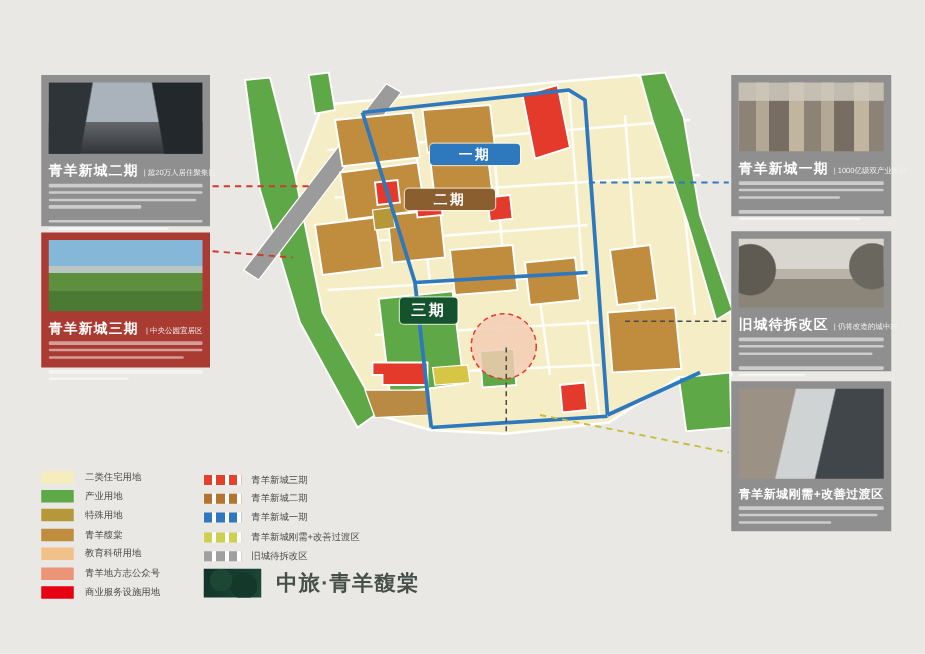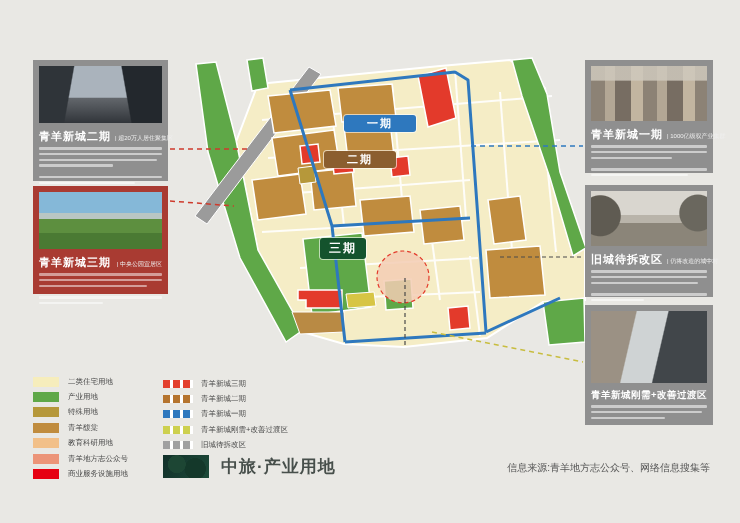--- a/index.html
+++ b/index.html
@@ -274,17 +274,16 @@
         <span class="legend-label">青羊新城刚需+改善过渡区</span>
       </div>
       <div class="legend-row">
         <span class="dsw" style="background-image: repeating-linear-gradient(90deg, rgb(160, 160, 160) 0px, rgb(160, 160, 160) 7px, rgb(255, 255, 255) 7px, rgb(255, 255, 255) 10px);"></span>
         <span class="legend-label">旧城待拆改区</span>
       </div>
     </div>
 
   <div id="logo">
     <div id="logo-thumb"></div>
-    <span id="logo-text">中旅·产业用地</span>
-  </div>
-  <div id="source-note">信息来源:青羊地方志公众号、网络信息搜集等</div>
+    <span id="logo-text">中旅·青羊馥棠</span>
+  </div>
 
 </div>
 
 </body></html>

